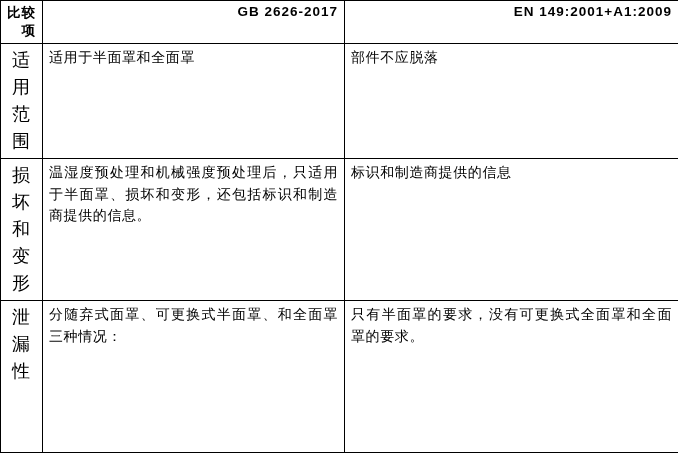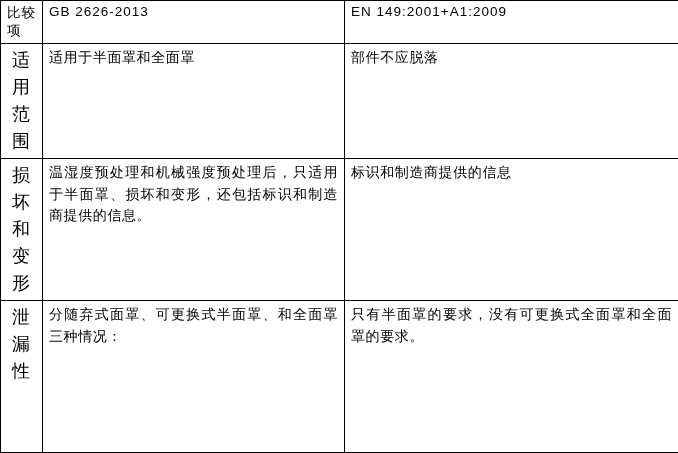--- a/index.html
+++ b/index.html
@@ -9,39 +9,39 @@
     color:#000;
   }
   table.main {
     border-collapse:collapse; table-layout:fixed;
     width:678px; height:453px; background:#fff;
   }
   table.main td {
     border:1px solid #000; vertical-align:top;
     padding:3px 6px; overflow:hidden;
   }
-  td.hdr { text-align:left; font-size:13.5px; letter-spacing:1px; padding-top:5px; }
+  td.hdr { text-align:right; font-size:13.5px; letter-spacing:1px; padding-top:5px;font-weight:bold; }
   td.lbl { text-align:center; font-size:18px; line-height:1.5; letter-spacing:1px; padding:4px 1px; }
   td.body-cell { font-size:14px; line-height:1.55; letter-spacing:0.6px; text-align:justify; }
   .leak-en-cell { position:relative; }
 </style>
 </head>
 <body>
 
 <table class="main">
   <colgroup>
       <col style="width:42px">
       <col style="width:302px">
       <col style="width:334px">
     </colgroup>
 
   <tbody>
       <tr style="height:38px">
     <td class="hdr">比较项</td>
-    <td class="hdr">GB 2626-2013</td>
+    <td class="hdr">GB 2626-2017</td>
     <td class="hdr">EN 149:2001+A1:2009</td>
   </tr>
 
   <tr style="height:41px">
     <td class="lbl">适用范围</td>
     <td class="body-cell">适用于半面罩和全面罩</td>
     <td class="body-cell">部件不应脱落</td>
   </tr>
 
 

